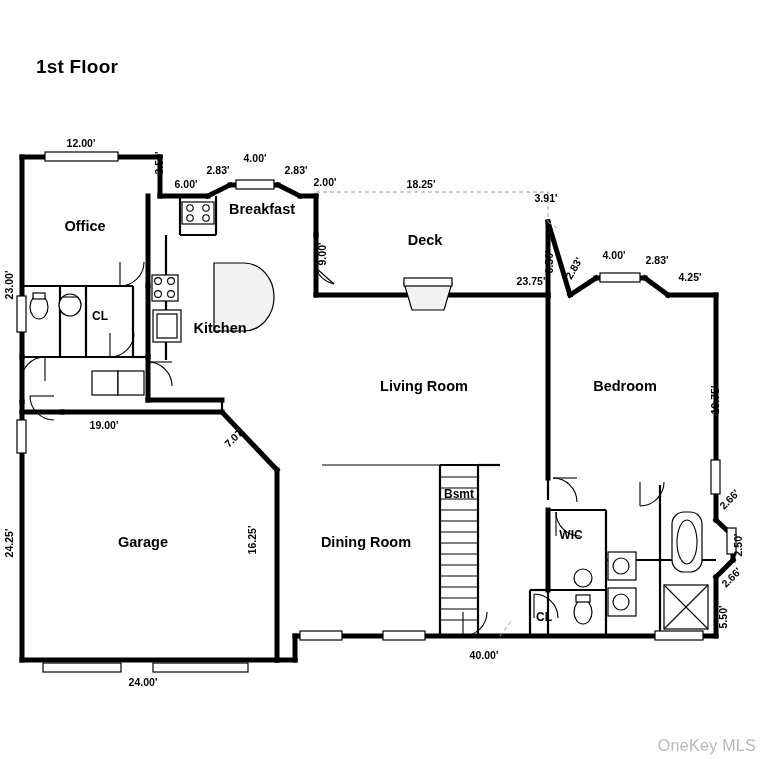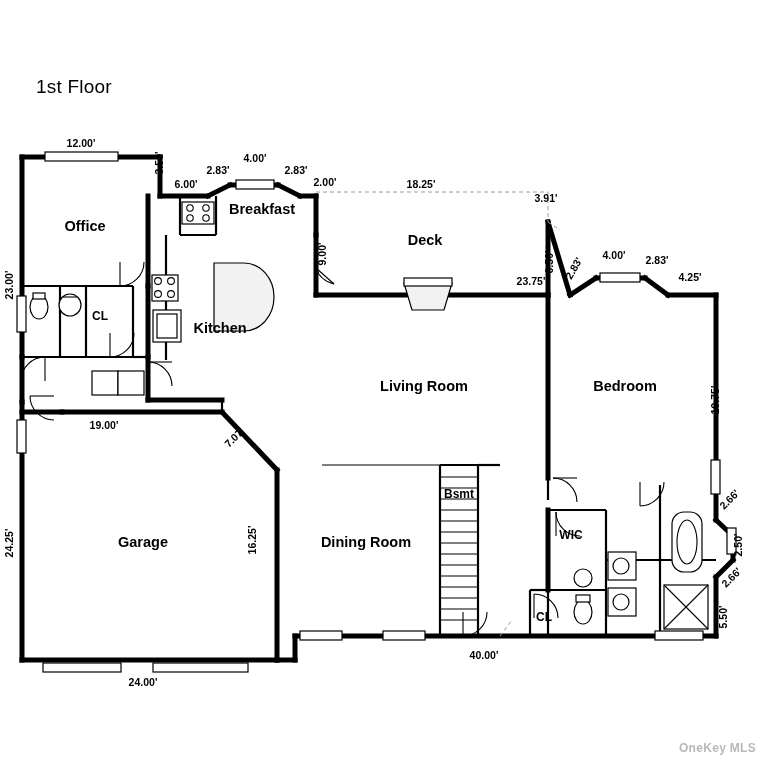--- a/index.html
+++ b/index.html
@@ -19,36 +19,34 @@
     position: absolute;
     left: 0; top: 0;
     width: 764px;
     height: 759px;
   }
   #title {
     position: absolute;
     left: 36px;
     top: 56px;
     font-size: 19px;
-    font-weight: normal;
+    font-weight: bold;
     letter-spacing: 0.2px;
-    margin-top: 20px;
   }
   svg#plan {
     position: absolute;
     left: 0; top: 0;
   }
   .watermark {
     position: absolute;
     right: 8px;
     bottom: 4px;
-    font-size: 12px;
+    font-size: 16px;
     color: #b9b9b9;
     letter-spacing: 0.3px;
-    font-weight: bold;
   }
   text {
     font-family: "Liberation Sans", sans-serif;
     fill: #000;
   }
   .room-label {
     font-size: 14.5px;
     font-weight: bold;
   }
   .room-label-sm {

